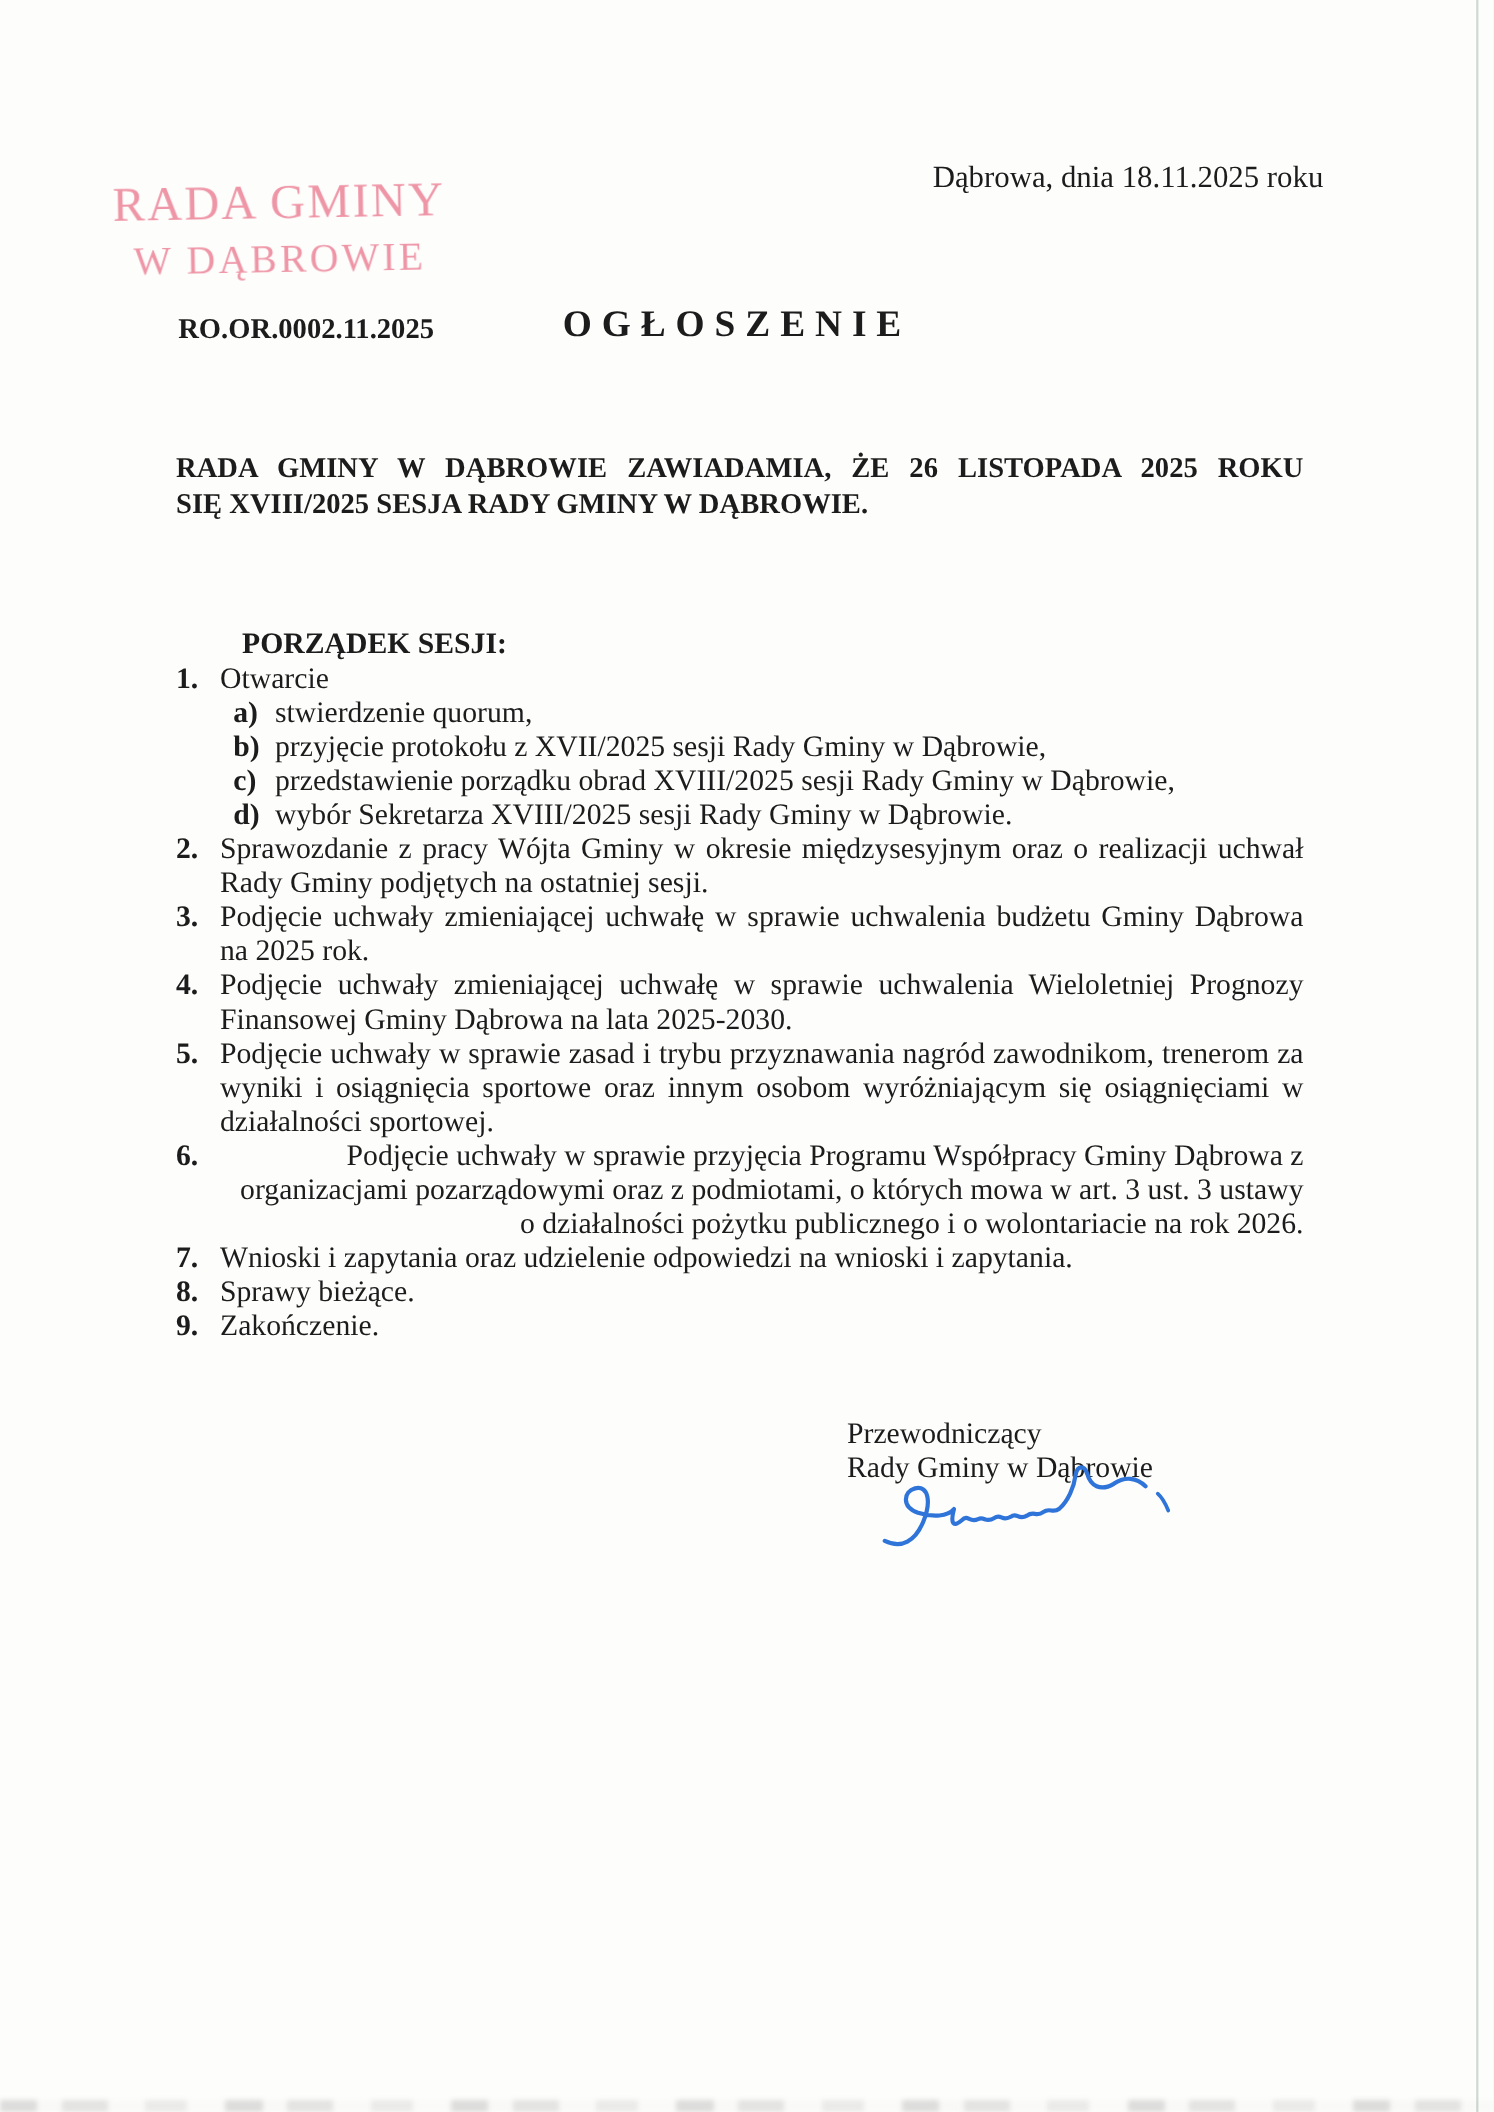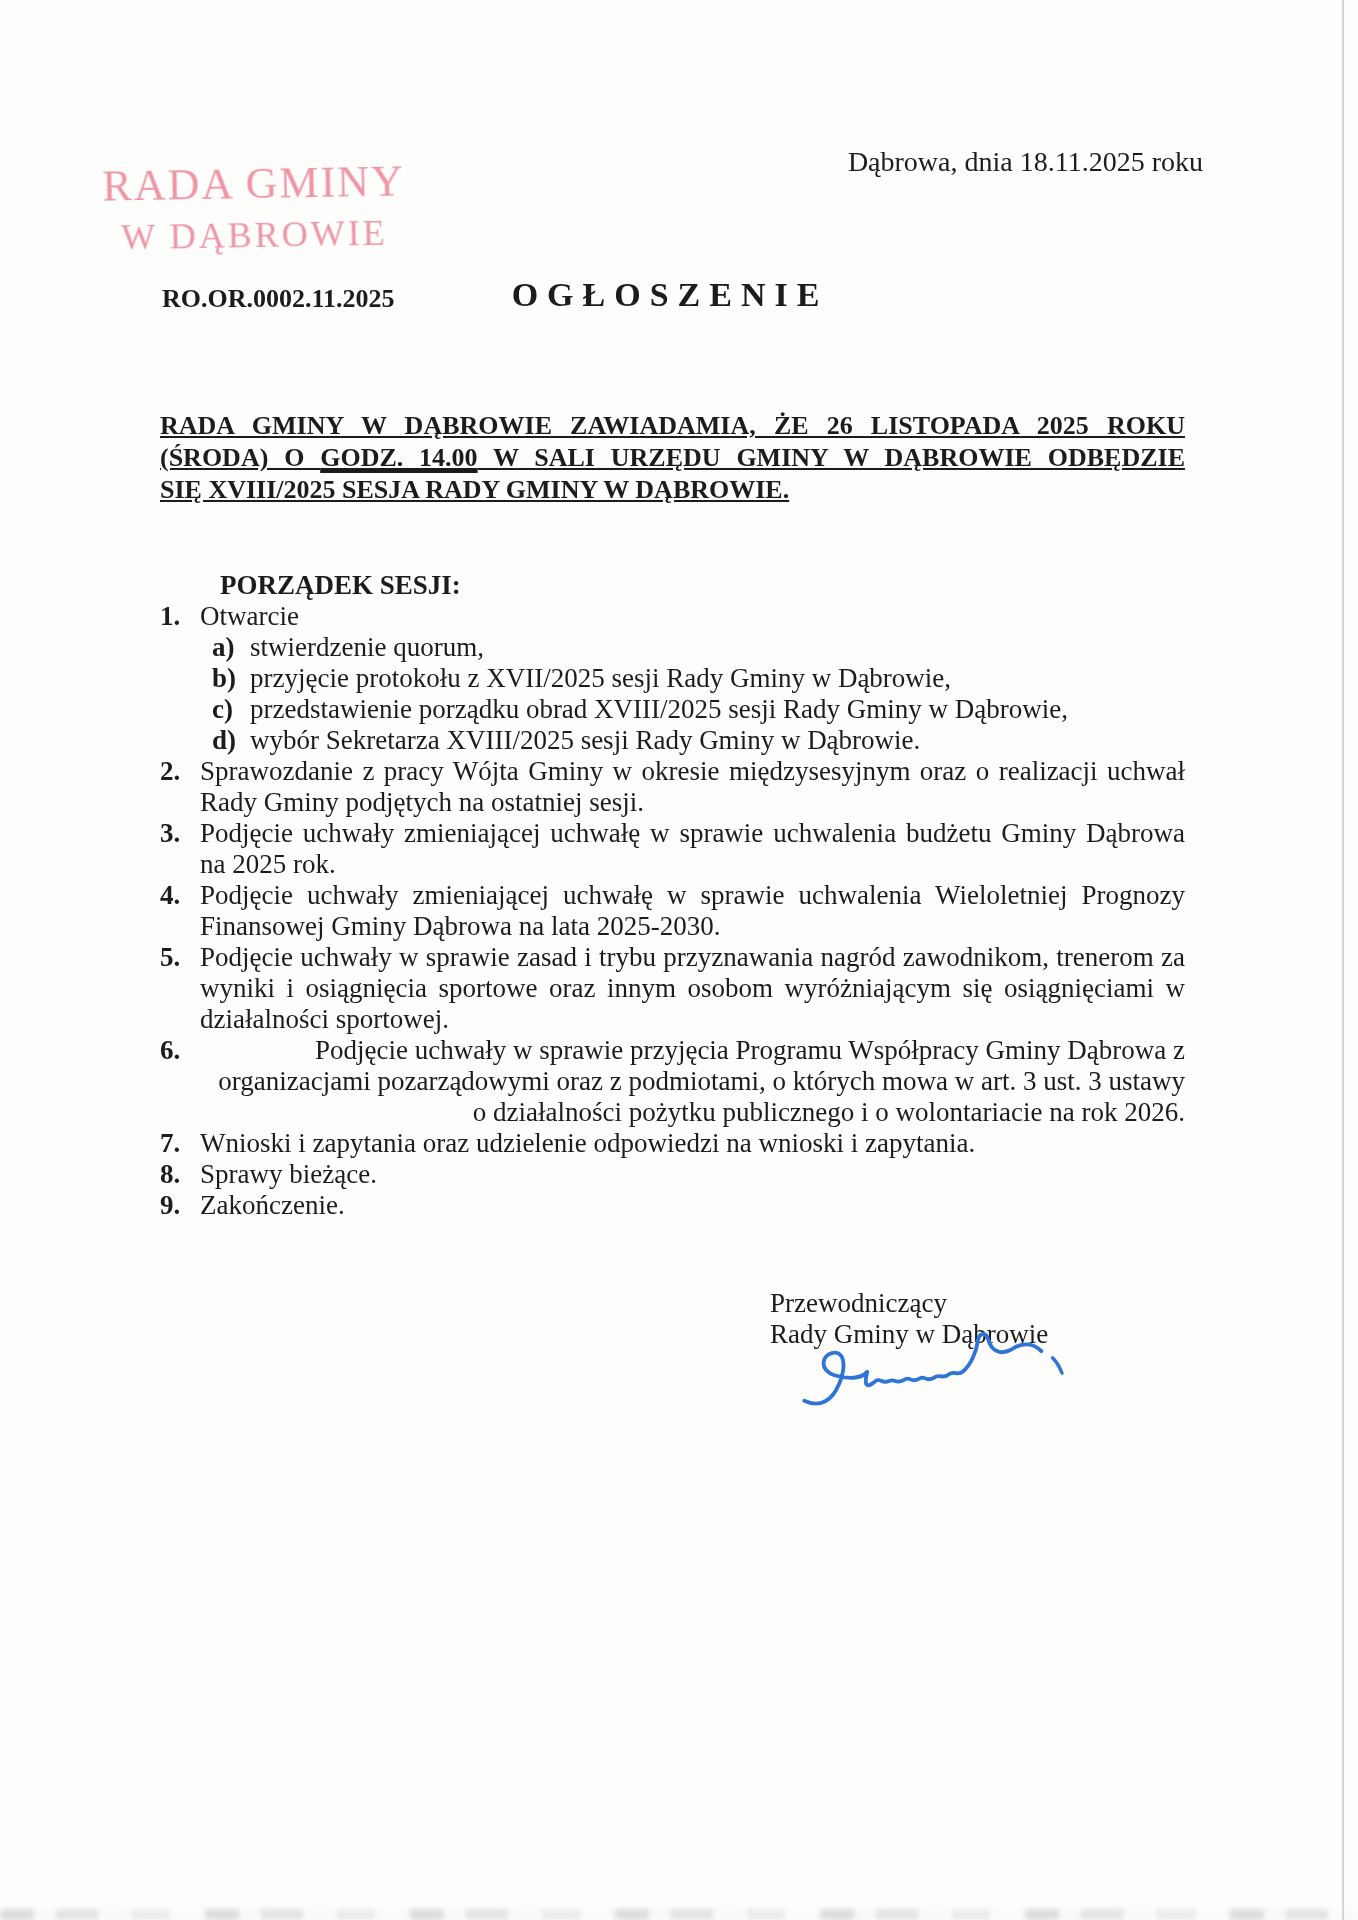--- a/index.html
+++ b/index.html
@@ -23,21 +23,21 @@
   .stamp{
     position:absolute;left:98px;top:160px;width:312px;text-align:center;
     color:#ec8498;opacity:.85;transform:rotate(-1deg);filter:blur(.3px);
   }
   .stamp-l1{font-size:44px;letter-spacing:2px;line-height:48px;}
   .stamp-l2{font-size:36px;letter-spacing:3px;line-height:42px;margin-top:6px;}
   .ref{position:absolute;left:162px;top:284px;font-size:26px;font-weight:bold;}
   .title{position:absolute;left:460px;top:276px;width:420px;text-align:center;
     font-size:34px;font-weight:bold;letter-spacing:9px;}
   .notice{position:absolute;left:160px;top:410px;width:1025px;
-    font-size:26px;font-weight:bold;line-height:32px;text-decoration:underline;}
+    font-size:26px;font-weight:bold;line-height:32px;}
   .nline.just{text-align:justify;text-align-last:justify;}
   .und{text-decoration:underline;text-decoration-thickness:2.5px;text-underline-offset:4px;}
   .agenda{position:absolute;left:160px;top:570px;width:1025px;font-size:27px;line-height:31px;}
   .agenda-h{font-weight:bold;margin-left:60px;}
   .row{display:flex;}
   .row .num{flex:0 0 40px;font-weight:bold;}
   .row .txt{flex:1;text-align:justify;}
   .row.sub{padding-left:52px;}
   .row.sub .num{flex:0 0 38px;}
   .row.no-just .txt{text-align:right;}
@@ -61,21 +61,20 @@
     <div class="stamp-l1">RADA GMINY</div>
     <div class="stamp-l2">W DĄBROWIE</div>
   </div>
 
   <div class="ref">RO.OR.0002.11.2025</div>
 
   <div class="title">OGŁOSZENIE</div>
 
   <div class="notice">
     <div class="nline just">RADA GMINY W DĄBROWIE ZAWIADAMIA, ŻE 26 LISTOPADA 2025 ROKU</div>
-    <div class="nline just"><span>(ŚRODA) O </span><span class="und">GODZ. 14.00</span><span> W SALI URZĘDU GMINY W DĄBROWIE ODBĘDZIE</span></div>
     <div class="nline">SIĘ XVIII/2025 SESJA RADY GMINY W DĄBROWIE.</div>
   </div>
 
   <div class="agenda">
     <div class="agenda-h">PORZĄDEK SESJI:</div>
 
     <div class="row">
       <span class="num">1.</span>
       <div class="txt">Otwarcie</div>
     </div>

